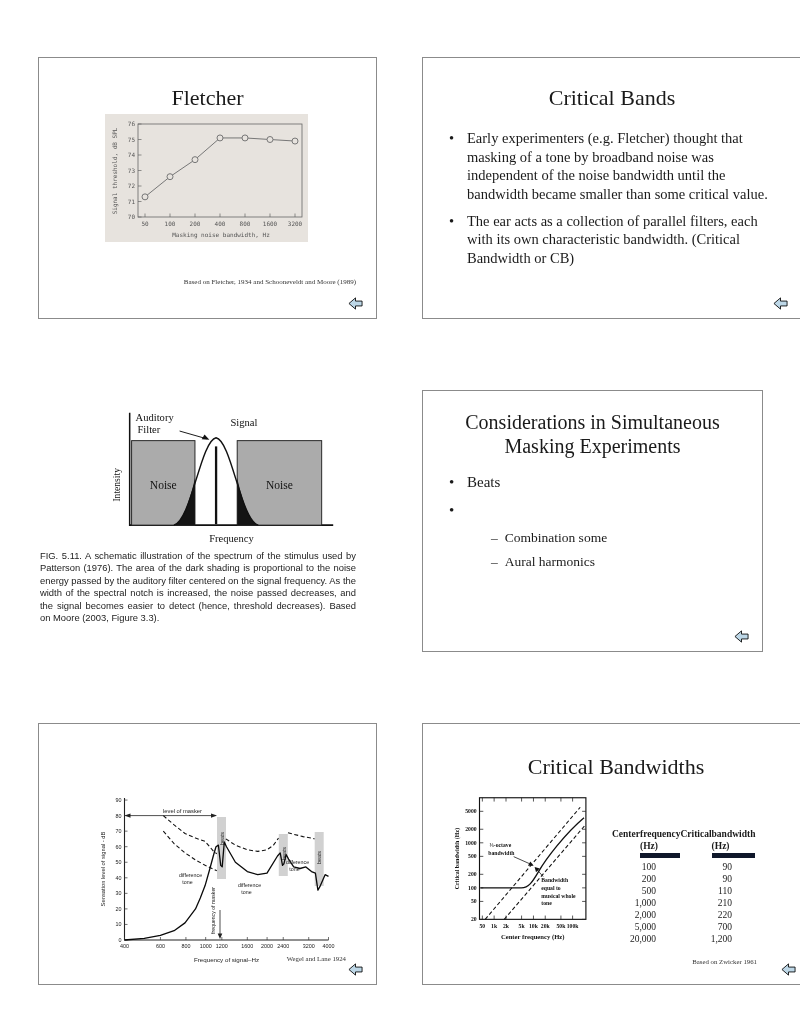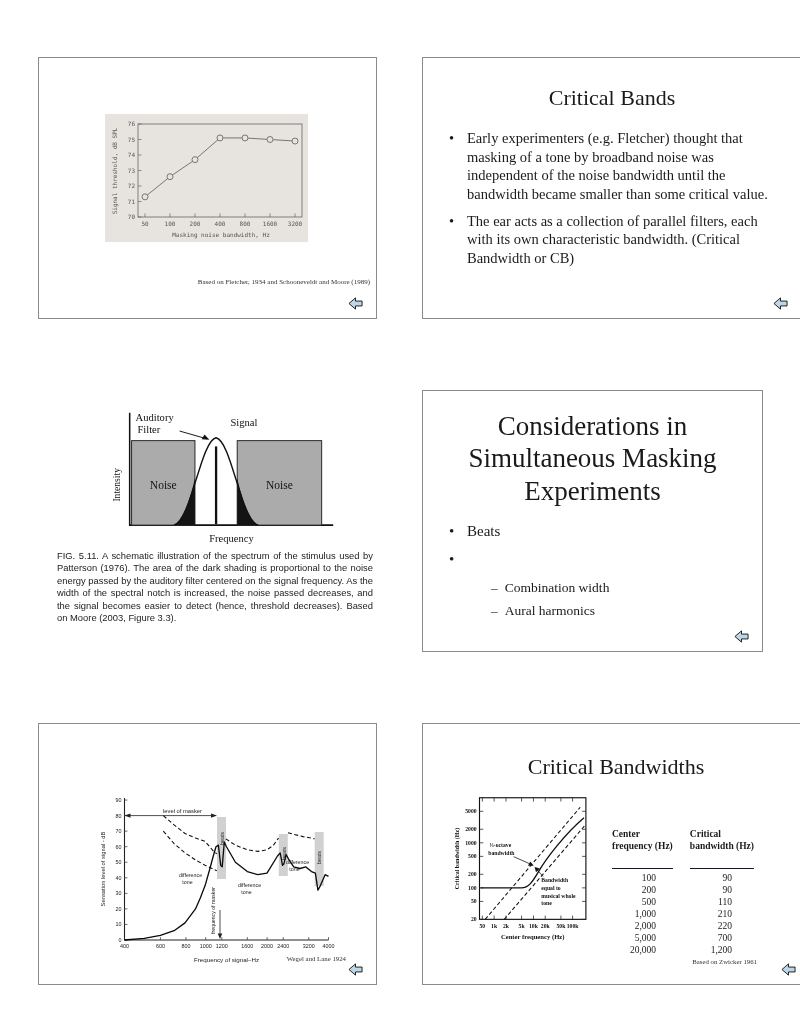--- a/index.html
+++ b/index.html
@@ -16,47 +16,48 @@
   #fl-line{fill:none;stroke:#777;stroke-width:1;}
   #fl-pts circle{fill:#e7e3de;stroke:#777;stroke-width:1;}
   
   .bullets{margin:0;padding:0 16px 0 26px;}
   .bullet{display:flex;gap:9px;font-size:14.5px;line-height:1.28;margin-bottom:8px;}
   .bullet .mark{flex:0 0 9px;}
   .bullet-lg{font-size:15px;margin-bottom:9px;}
   .subbullet{display:flex;gap:7px;font-size:13.5px;line-height:1.3;margin:0 0 6px 42px;}
   
   .pat-fig{position:absolute;left:55px;top:18px;width:250px;height:144px;}
-  .pat-caption{position:absolute;left:19px;top:160px;width:316px;font-size:9.4px;line-height:1.32;
+  .pat-caption{position:absolute;left:2px;top:160px;width:316px;font-size:9.4px;line-height:1.32;
                text-align:justify;color:#222;font-family:"Liberation Sans",sans-serif;}
   .pat-fig text{fill:#111;}
   
   .wg-graph{position:absolute;left:56px;top:66px;width:255px;height:178px;}
   .wg-graph text{font-family:"Liberation Sans",sans-serif;fill:#222;}
   #wg-y line,#wg-x line{stroke:#333;stroke-width:.7;}
   .wg-curve{fill:none;stroke:#0a0a0a;stroke-width:1.3;stroke-linejoin:round;}
   .wg-dash{fill:none;stroke:#111;stroke-width:1.1;stroke-dasharray:4 2.5;stroke-linejoin:round;}
   
   .zw-graph{position:absolute;left:28px;top:64px;width:152px;height:162px;}
   .zw-graph text{fill:#111;font-weight:bold;}
   #zw-y line,#zw-x line{stroke:#222;stroke-width:.8;}
   .zw-solid{fill:none;stroke:#111;stroke-width:1.4;}
   .zw-dash{fill:none;stroke:#111;stroke-width:1.1;stroke-dasharray:4 2.6;}
   .cb-table{position:absolute;left:189px;top:104px;width:142px;font-size:9.5px;line-height:12px;}
   .cb-thead{display:flex;justify-content:space-between;font-weight:bold;margin-bottom:3px;}
-  .cb-th{display:flex;flex-direction:column;}
-  .cb-th .u{border-bottom:1px solid #0f172a;padding-bottom:16px;}
+  .cb-th{display:flex;flex-direction:row;}
+  .cb-th .u{border-bottom:5px solid #0f172a;padding-bottom:1px;}
   .trow{display:flex;}
   .trow span:first-child{width:66px;text-align:right;padding-right:22px;box-sizing:border-box;}
   .trow span:last-child{width:70px;text-align:right;padding-right:16px;box-sizing:border-box;}
 </style>
 </head>
 <body>
 
 <div class="slide" style="left:38px;top:57px;">
+  <h1 class="slide-title" style="margin-top:27px;">Fletcher</h1>
   <svg class="fl-graph" viewBox="0 0 203 128">
     <rect x="0" y="0" width="203" height="128" fill="#e7e3de"></rect>
     <rect x="33" y="10" width="164" height="93" fill="none" stroke="#666" stroke-width="0.8"></rect>
     <g id="fl-yticks" font-size="6">
         <text x="30" y="105" text-anchor="end">70</text>
         <line x1="33" y1="103" x2="36.5" y2="103"></line>
         <text x="30" y="89.5" text-anchor="end">71</text>
         <line x1="33" y1="87.5" x2="36.5" y2="87.5"></line>
         <text x="30" y="74" text-anchor="end">72</text>
         <line x1="33" y1="72" x2="36.5" y2="72"></line>
@@ -91,21 +92,21 @@
         <circle cx="65" cy="62.70000000000009" r="3"></circle>
         <circle cx="90" cy="45.649999999999956" r="3"></circle>
         <circle cx="115" cy="23.950000000000088" r="3"></circle>
         <circle cx="140" cy="23.950000000000088" r="3"></circle>
         <circle cx="165" cy="25.5" r="3"></circle>
         <circle cx="190" cy="27.049999999999912" r="3"></circle>
       </g>
     <text class="fl-ax" x="12" y="57" font-size="6" text-anchor="middle" transform="rotate(-90 12 57)">Signal threshold, dB SPL</text>
     <text class="fl-ax" x="116" y="123" font-size="6" text-anchor="middle">Masking noise bandwidth, Hz</text>
   </svg>
-  <div class="credit" style="right:6px;top:220px;">Based on Fletcher, 1934 and Schooneveldt and Moore (1989)</div>
+  <div class="credit" style="right:20px;top:220px;">Based on Fletcher, 1934 and Schooneveldt and Moore (1989)</div>
   <svg class="nav-arrow" viewBox="0 0 16 16">
     <path d="M1,8 L8,2 L8,5.4 L15,5.4 L15,10.6 L8,10.6 L8,14 Z" stroke="#000" stroke-width="0.9" fill="#bdd7e7"></path>
   </svg>
 </div>
 
 <div class="slide" style="left:422px;top:57px;width:380px;">
   <h1 class="slide-title" style="margin-top:27px;margin-bottom:18px;">Critical Bands</h1>
   <div class="bullets">
     <div class="bullet">
       <span class="mark">•</span>
@@ -143,32 +144,32 @@
     <text x="143" y="19" font-size="11">Signal</text>
     <text x="73" y="84" font-size="12" text-anchor="middle">Noise</text>
     <text x="194" y="84" font-size="12" text-anchor="middle">Noise</text>
     <text x="28" y="80" font-size="10" text-anchor="middle" transform="rotate(-90 28 80)">Intensity</text>
     <text x="144" y="140" font-size="11" text-anchor="middle">Frequency</text>
   </svg>
   <div class="pat-caption">FIG. 5.11.  A schematic illustration of the spectrum of the stimulus used by Patterson (1976). The area of the dark shading is proportional to the noise energy passed by the auditory filter centered on the signal frequency. As the width of the spectral notch is increased, the noise passed decreases, and the signal becomes easier to detect (hence, threshold decreases). Based on Moore (2003, Figure 3.3).</div>
 </div>
 
 <div class="slide" style="left:422px;top:390px;width:341px;">
-  <h1 class="slide-title" style="margin-top:19px;margin-bottom:15px;padding:0 14px;font-size:27px;">Considerations in Simultaneous Masking Experiments</h1>
+  <h1 class="slide-title" style="margin-top:19px;margin-bottom:15px;padding:0 14px;font-size:20px;">Considerations in Simultaneous Masking Experiments</h1>
   <div class="bullets">
     <div class="bullet bullet-lg">
       <span class="mark">•</span>
       <span>Beats</span>
     </div>
     <div class="bullet bullet-lg">
       <span class="mark">•</span>
     </div>
     <div class="subbullet">
       <span>–</span>
-      <span>Combination width</span>
+      <span>Combination some</span>
     </div>
     <div class="subbullet">
       <span>–</span>
       <span>Aural harmonics</span>
     </div>
   </div>
   <svg class="nav-arrow" viewBox="0 0 16 16">
     <path d="M1,8 L8,2 L8,5.4 L15,5.4 L15,10.6 L8,10.6 L8,14 Z" stroke="#000" stroke-width="0.9" fill="#bdd7e7"></path>
   </svg>
 </div>

